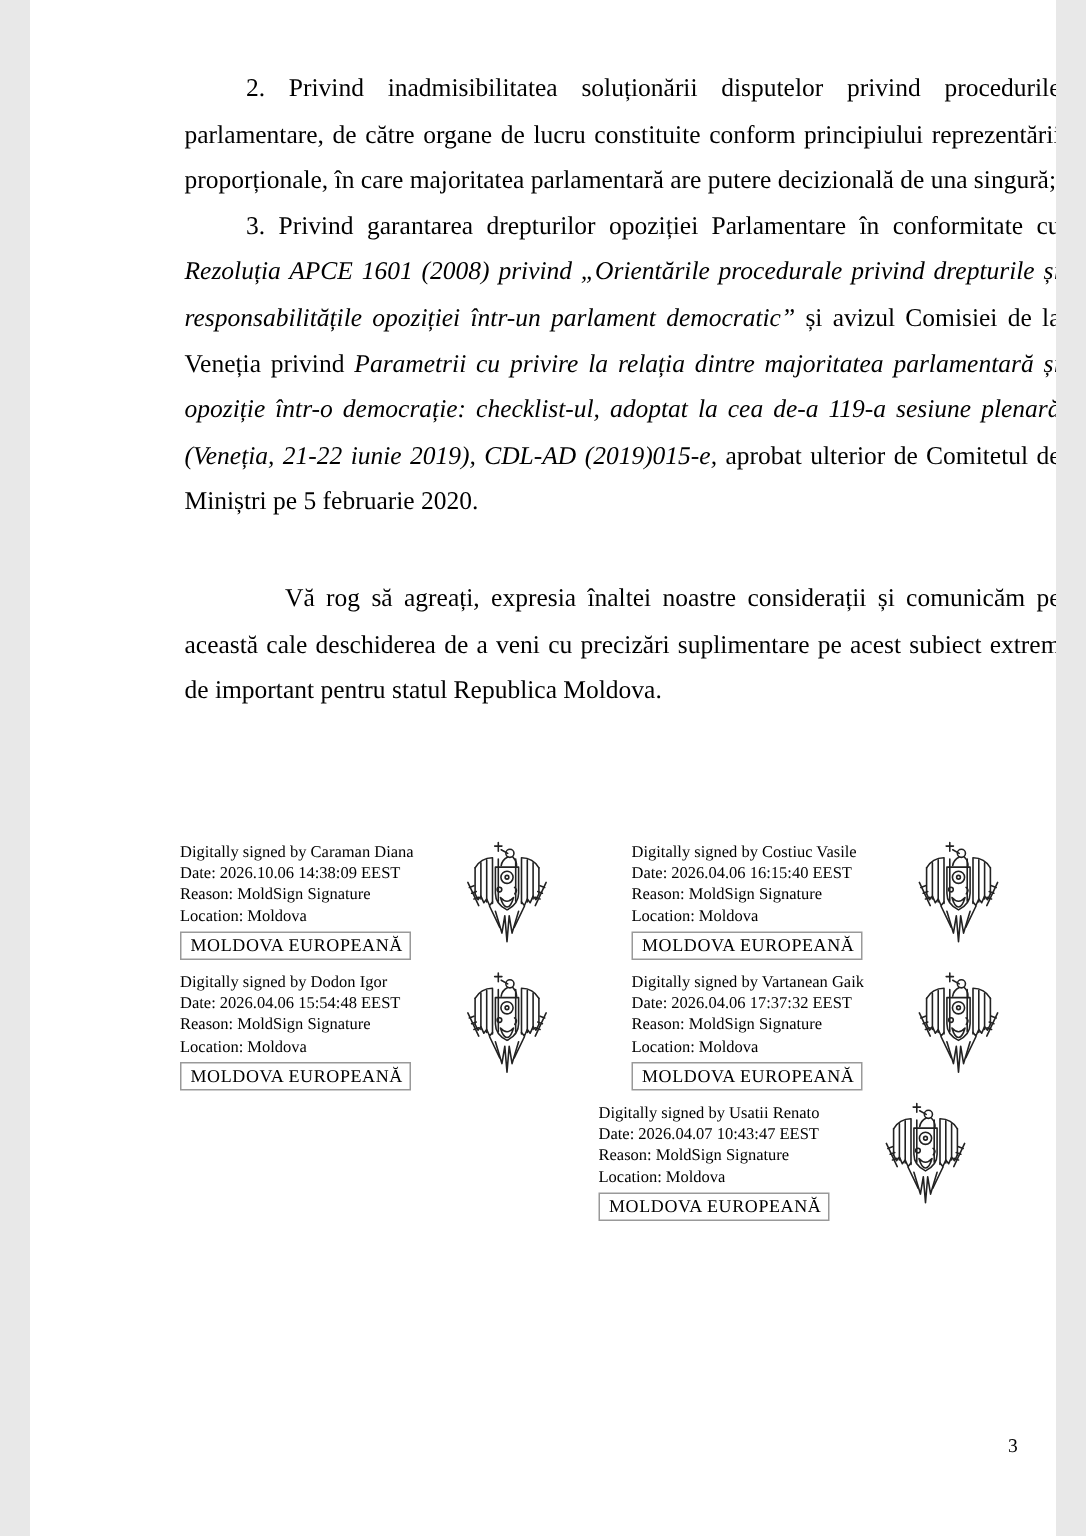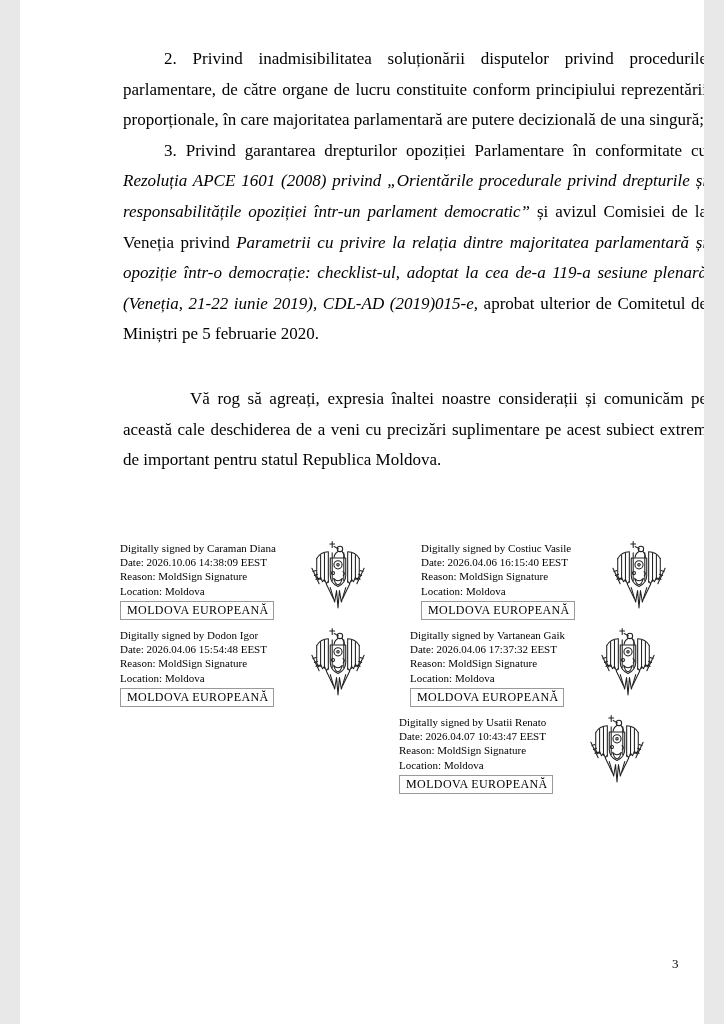--- a/index.html
+++ b/index.html
@@ -24,21 +24,21 @@
   .it{font-style:italic;margin-top:44px;}
   
   .sig-heading{
     position:absolute;left:318px;top:512px;margin:0;
     font-size:17px;font-weight:700;letter-spacing:.2px;
     white-space:nowrap;
   }
   
   .sig-block{
     position:absolute;width:247px;
-    display:flex;justify-content:space-between;align-items:flex-start;
+    display:flex;justify-content:space-between;align-items:flex-start;margin-top:20px;
   }
   .sig-text{
     font-size:11px;line-height:14.2px;
     white-space:nowrap;
   }
   .sig-stamp{
     display:inline-block;
     margin-top:3px;
     padding:1px 4px 2px 6px;
     border:1px solid var(--stamp-border,#999);
@@ -195,21 +195,21 @@
       <path d="M10.5 46 L3 30 M4 33.5 l3.2 -1.2 M5.6 37.5 l3.2 -1.2 M7.2 41.5 l3.2 -1.2"></path>
 
       <path d="M49.5 46 L57 30 M56 33.5 l-3.2 -1.2 M54.4 37.5 l-3.2 -1.2 M52.8 41.5 l-3.2 -1.2"></path>
 
       <path d="M18 46.5 L25 61 M42 46.5 L35 61"></path>
       <path d="M22 50 L26.5 65 L28.5 53 L30 71 L31.5 53 L33.5 65 L38 50"></path>
     </g>
   </svg>
         </div>
   </div>
-      <div class="sig-block" style="left: 390px; top: 628px;">
+      <div class="sig-block" style="left: 401px; top: 628px;">
     <div class="sig-text">
       <div class="sig-line">Digitally signed by Vartanean Gaik</div>
       <div class="sig-line">Date: 2026.04.06 17:37:32 EEST</div>
       <div class="sig-line">Reason: MoldSign Signature</div>
       <div class="sig-line">Location: Moldova</div>
       <div class="sig-stamp">MOLDOVA EUROPEANĂ</div>
     </div>
     <div class="sig-emblem">
           <svg viewBox="0 0 60 74" xmlns="http://www.w3.org/2000/svg" aria-hidden="true">
     <g fill="none" stroke="#222222" stroke-width="1.1" stroke-linecap="round" stroke-linejoin="round">

